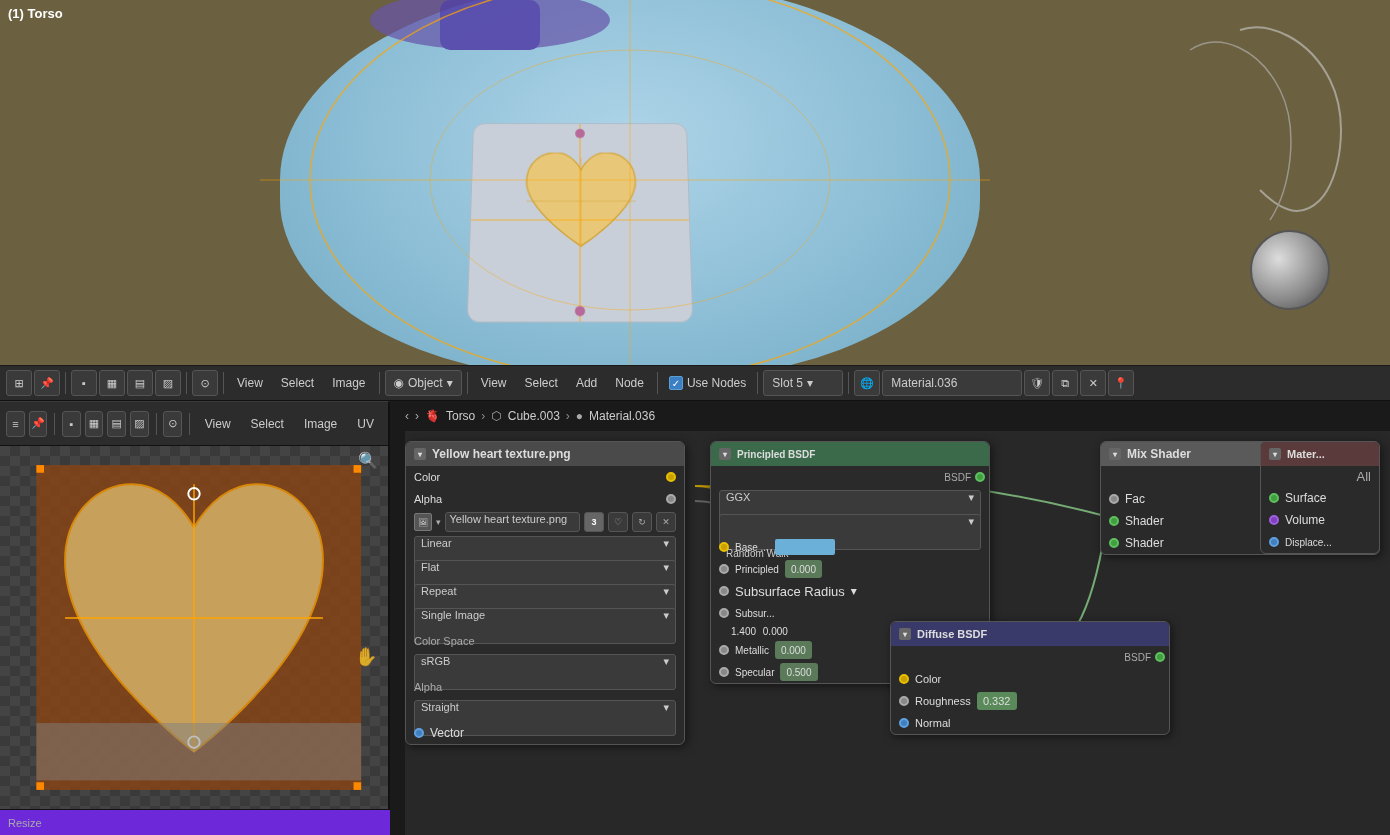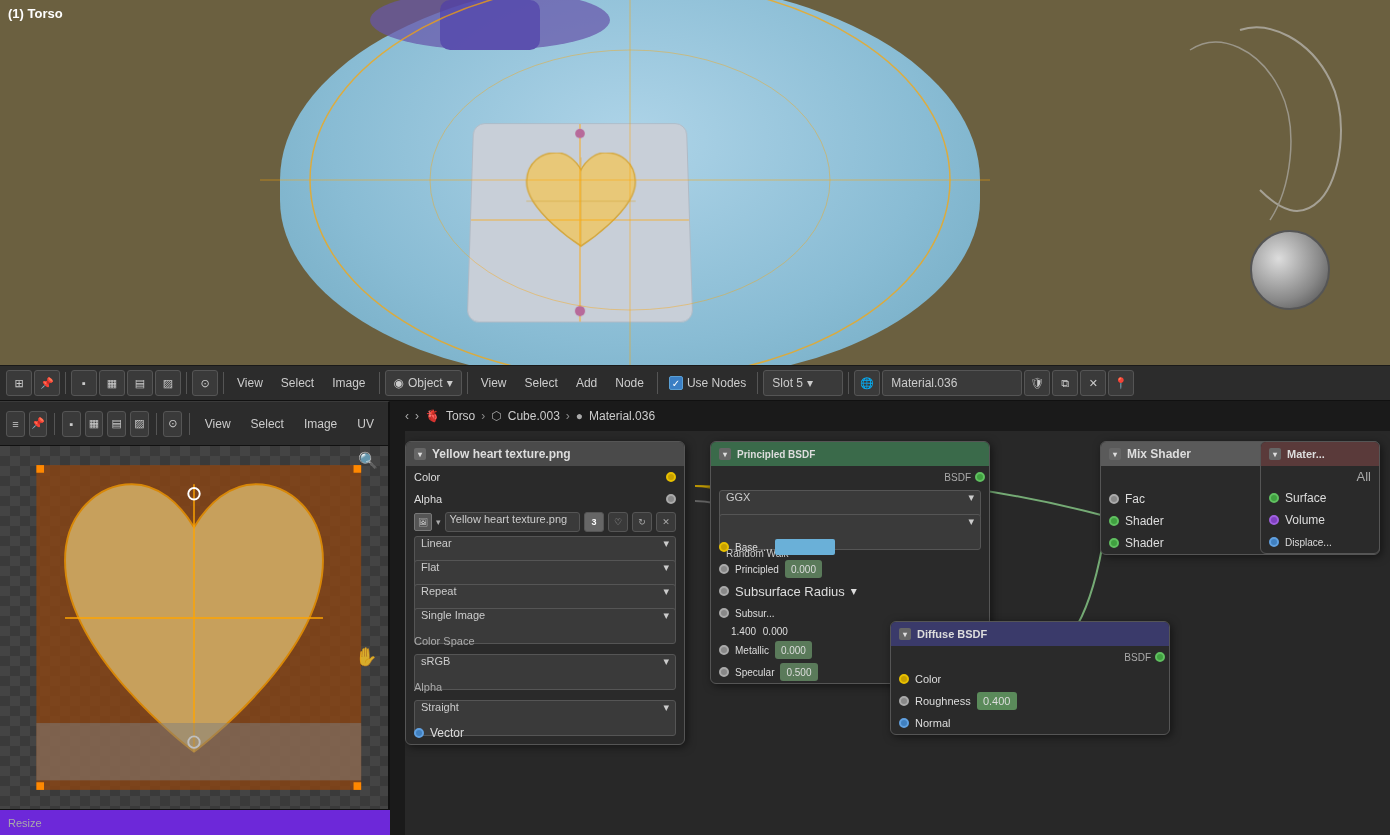--- a/index.html
+++ b/index.html
@@ -754,21 +754,21 @@
     </div>
 
     <div class="socket-row">
       <div class="node-socket socket-yellow"></div>
       <span style="font-size:11px;">Color</span>
     </div>
 
     <div class="socket-row">
       <div class="node-socket socket-gray"></div>
       <span style="font-size:11px;">Roughness</span>
-      <div class="node-value-field" style="font-size:11px;min-width:40px;background:#5a8a5a;">0.400</div>
+      <div class="node-value-field" style="font-size:11px;min-width:40px;background:#5a8a5a;">0.332</div>
     </div>
 
     <div class="socket-row">
       <div class="node-socket socket-blue"></div>
       <span style="font-size:11px;">Normal</span>
     </div>
   </div>
 
   <div class="node" style="top:10px;left:695px;width:170px;">
     <div class="node-header" style="background:#5a5a5a;">

